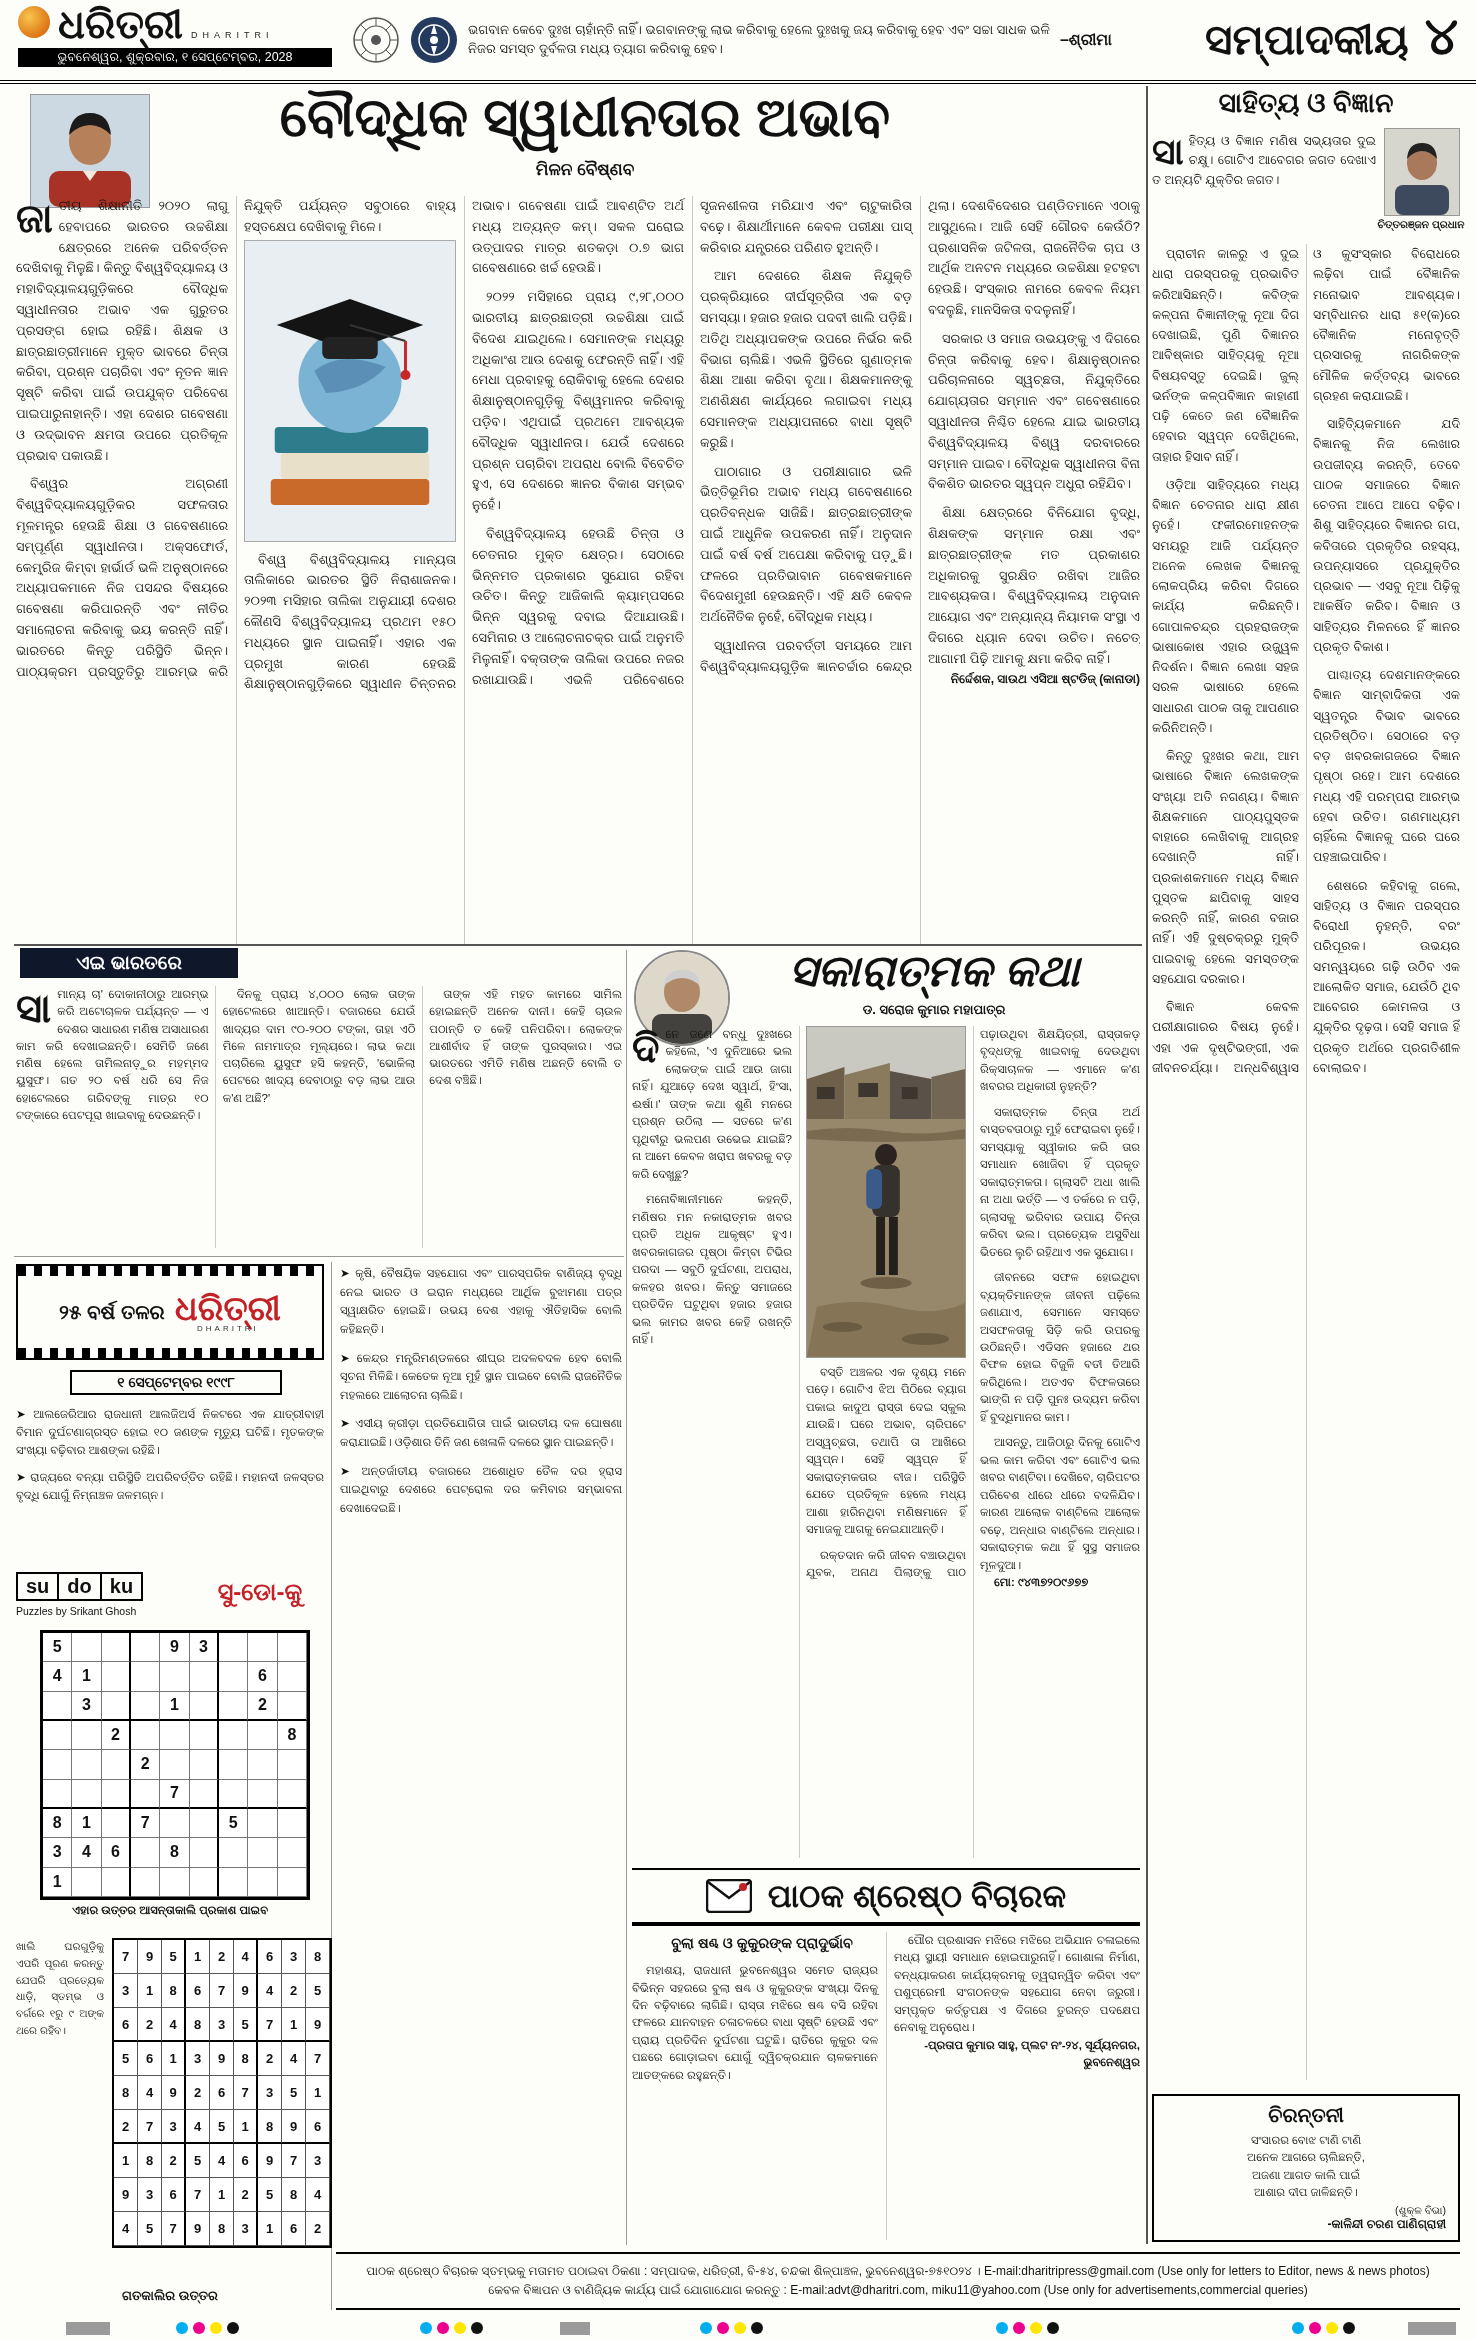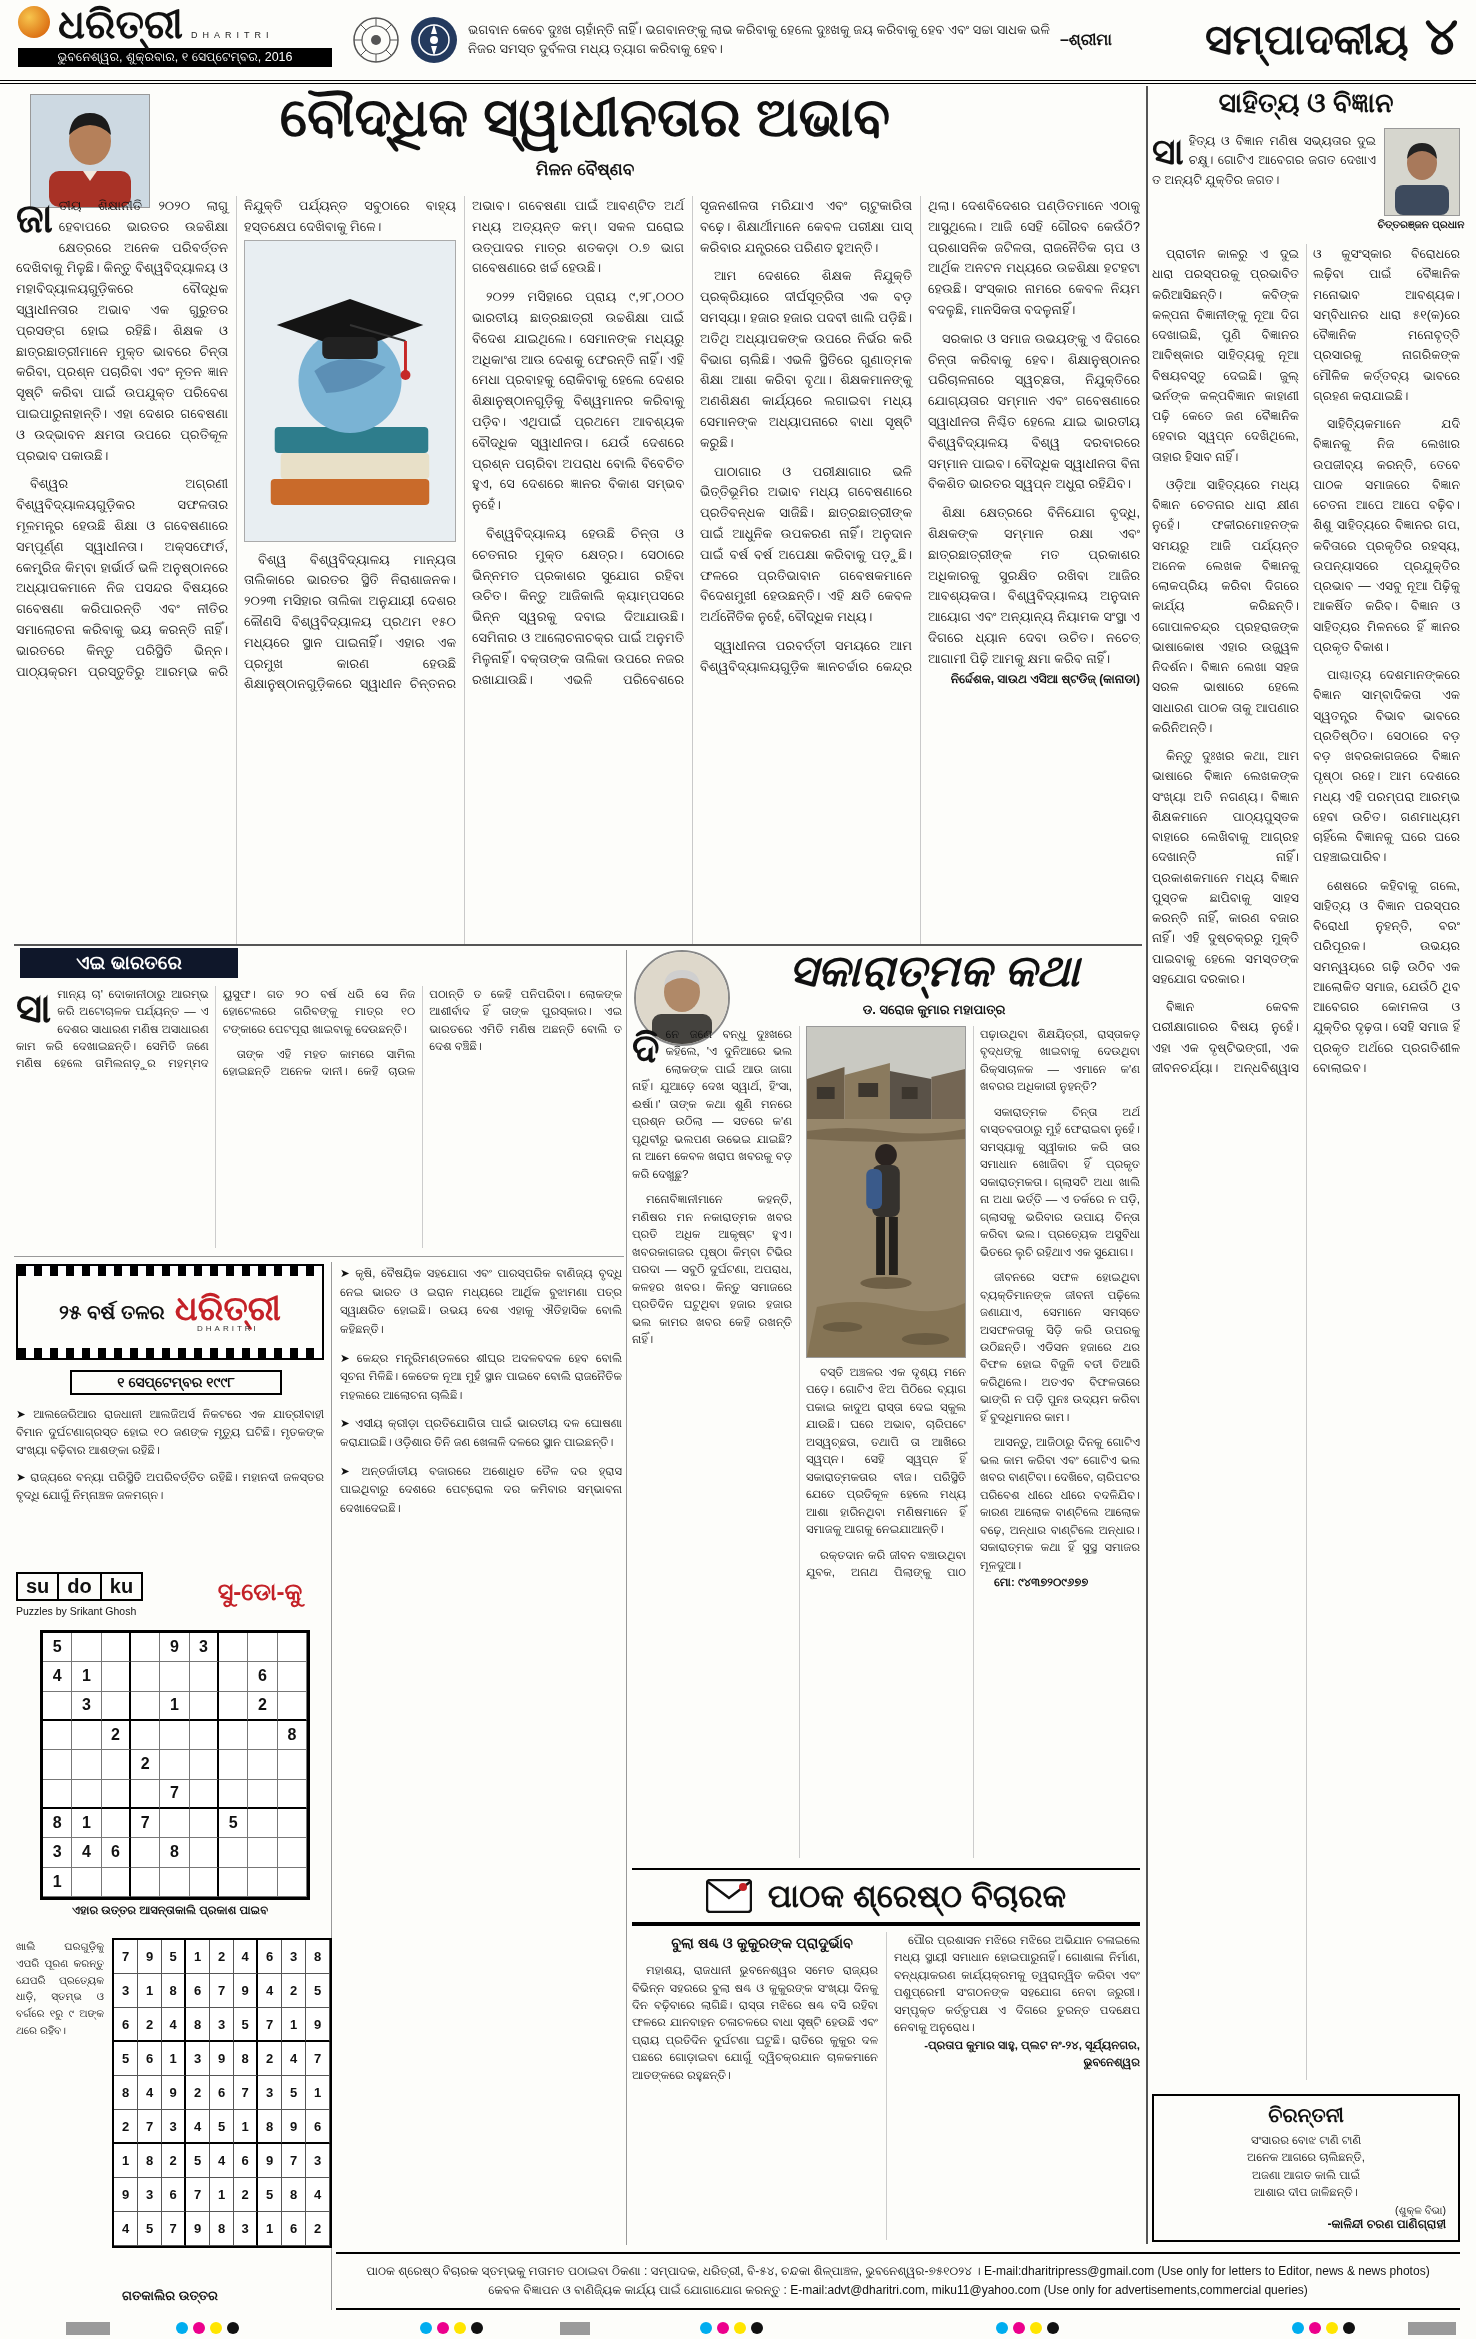--- a/index.html
+++ b/index.html
@@ -117,21 +117,21 @@
 
 <div class="page">
 
   <div class="masthead">
     <div class="logo-block">
       <div class="logo-row">
         <div class="logo-sun"></div>
         <div class="logo-odia">ଧରିତ୍ରୀ</div>
         <div class="logo-latin">DHARITRI</div>
       </div>
-      <div class="date-bar">ଭୁବନେଶ୍ୱର, ଶୁକ୍ରବାର, ୧ ସେପ୍ଟେମ୍ବର, 2016</div>
+      <div class="date-bar">ଭୁବନେଶ୍ୱର, ଶୁକ୍ରବାର, ୧ ସେପ୍ଟେମ୍ବର, 2028</div>
     </div>
     <div class="quote-block">
       <span>
         <svg width="48" height="48" viewBox="0 0 48 48">
             <circle cx="24" cy="24" r="22" fill="none" stroke="#555" stroke-width="1.5"></circle>
             <circle cx="24" cy="24" r="14" fill="none" stroke="#555" stroke-width="1.2"></circle>
             <circle cx="24" cy="24" r="5" fill="#555"></circle>
             <g stroke="#555" stroke-width="1">
               <line x1="24" y1="2" x2="24" y2="10"></line>
               <line x1="24" y1="38" x2="24" y2="46"></line>
@@ -241,20 +241,21 @@
         <p>ଅଜଣା ଆଗତ କାଲି ପାଇଁ</p>
         <p>ଆଶାର ଦୀପ ଜାଳିଛନ୍ତି।</p>
       </div>
     <div class="chira-src">(ଶୁକ୍ଳ ବିଭା)</div>
     <div class="chira-author">-କାଳିନ୍ଦୀ ଚରଣ ପାଣିଗ୍ରାହୀ</div>
   </div>
 
   <div class="eib-label">ଏଇ ଭାରତରେ</div>
   <div class="eib-body col-text dc">
       <p>ସାମାନ୍ୟ ଚା' ଦୋକାନୀଠାରୁ ଆରମ୍ଭ କରି ଅଟୋଚାଳକ ପର୍ଯ୍ୟନ୍ତ — ଏ ଦେଶର ସାଧାରଣ ମଣିଷ ଅସାଧାରଣ କାମ କରି ଦେଖାଇଛନ୍ତି। ସେମିତି ଜଣେ ମଣିଷ ହେଲେ ତାମିଲନାଡ଼ୁର ମହମ୍ମଦ ୟୁସୁଫ। ଗତ ୨୦ ବର୍ଷ ଧରି ସେ ନିଜ ହୋଟେଲରେ ଗରିବଙ୍କୁ ମାତ୍ର ୧୦ ଟଙ୍କାରେ ପେଟପୂରା ଖାଇବାକୁ ଦେଉଛନ୍ତି।</p>
+      <p>ଦିନକୁ ପ୍ରାୟ ୪,୦୦୦ ଲୋକ ତାଙ୍କ ହୋଟେଲରେ ଖାଆନ୍ତି। ବଜାରରେ ଯେଉଁ ଖାଦ୍ୟର ଦାମ ୯୦-୨୦୦ ଟଙ୍କା, ତାହା ଏଠି ମିଳେ ନାମମାତ୍ର ମୂଲ୍ୟରେ। ଲାଭ କଥା ପଚାରିଲେ ୟୁସୁଫ ହସି କହନ୍ତି, 'ଭୋକିଲା ପେଟରେ ଖାଦ୍ୟ ଦେବାଠାରୁ ବଡ଼ ଲାଭ ଆଉ କ'ଣ ଅଛି?'</p>
       <p>ତାଙ୍କ ଏହି ମହତ କାମରେ ସାମିଲ ହୋଇଛନ୍ତି ଅନେକ ଦାନୀ। କେହି ଚାଉଳ ପଠାନ୍ତି ତ କେହି ପନିପରିବା। ଲୋକଙ୍କ ଆଶୀର୍ବାଦ ହିଁ ତାଙ୍କ ପୁରସ୍କାର। ଏଇ ଭାରତରେ ଏମିତି ମଣିଷ ଅଛନ୍ତି ବୋଲି ତ ଦେଶ ବଞ୍ଚିଛି।</p>
     </div>
 
   <div class="pos-photo">
     <svg width="92" height="92" viewBox="0 0 92 92" preserveAspectRatio="none">
         <rect width="92" height="92" fill="#ded8cb"></rect>
         <ellipse cx="46" cy="40" rx="18" ry="20" fill="#b08968"></ellipse>
         <path d="M28 34 Q29 18 46 18 Q63 18 64 34 Q56 26 46 26 Q36 26 28 34 Z" fill="#cfcfcf"></path>
         <rect x="16" y="62" width="60" height="30" rx="9" fill="#44423e"></rect>
       </svg>

